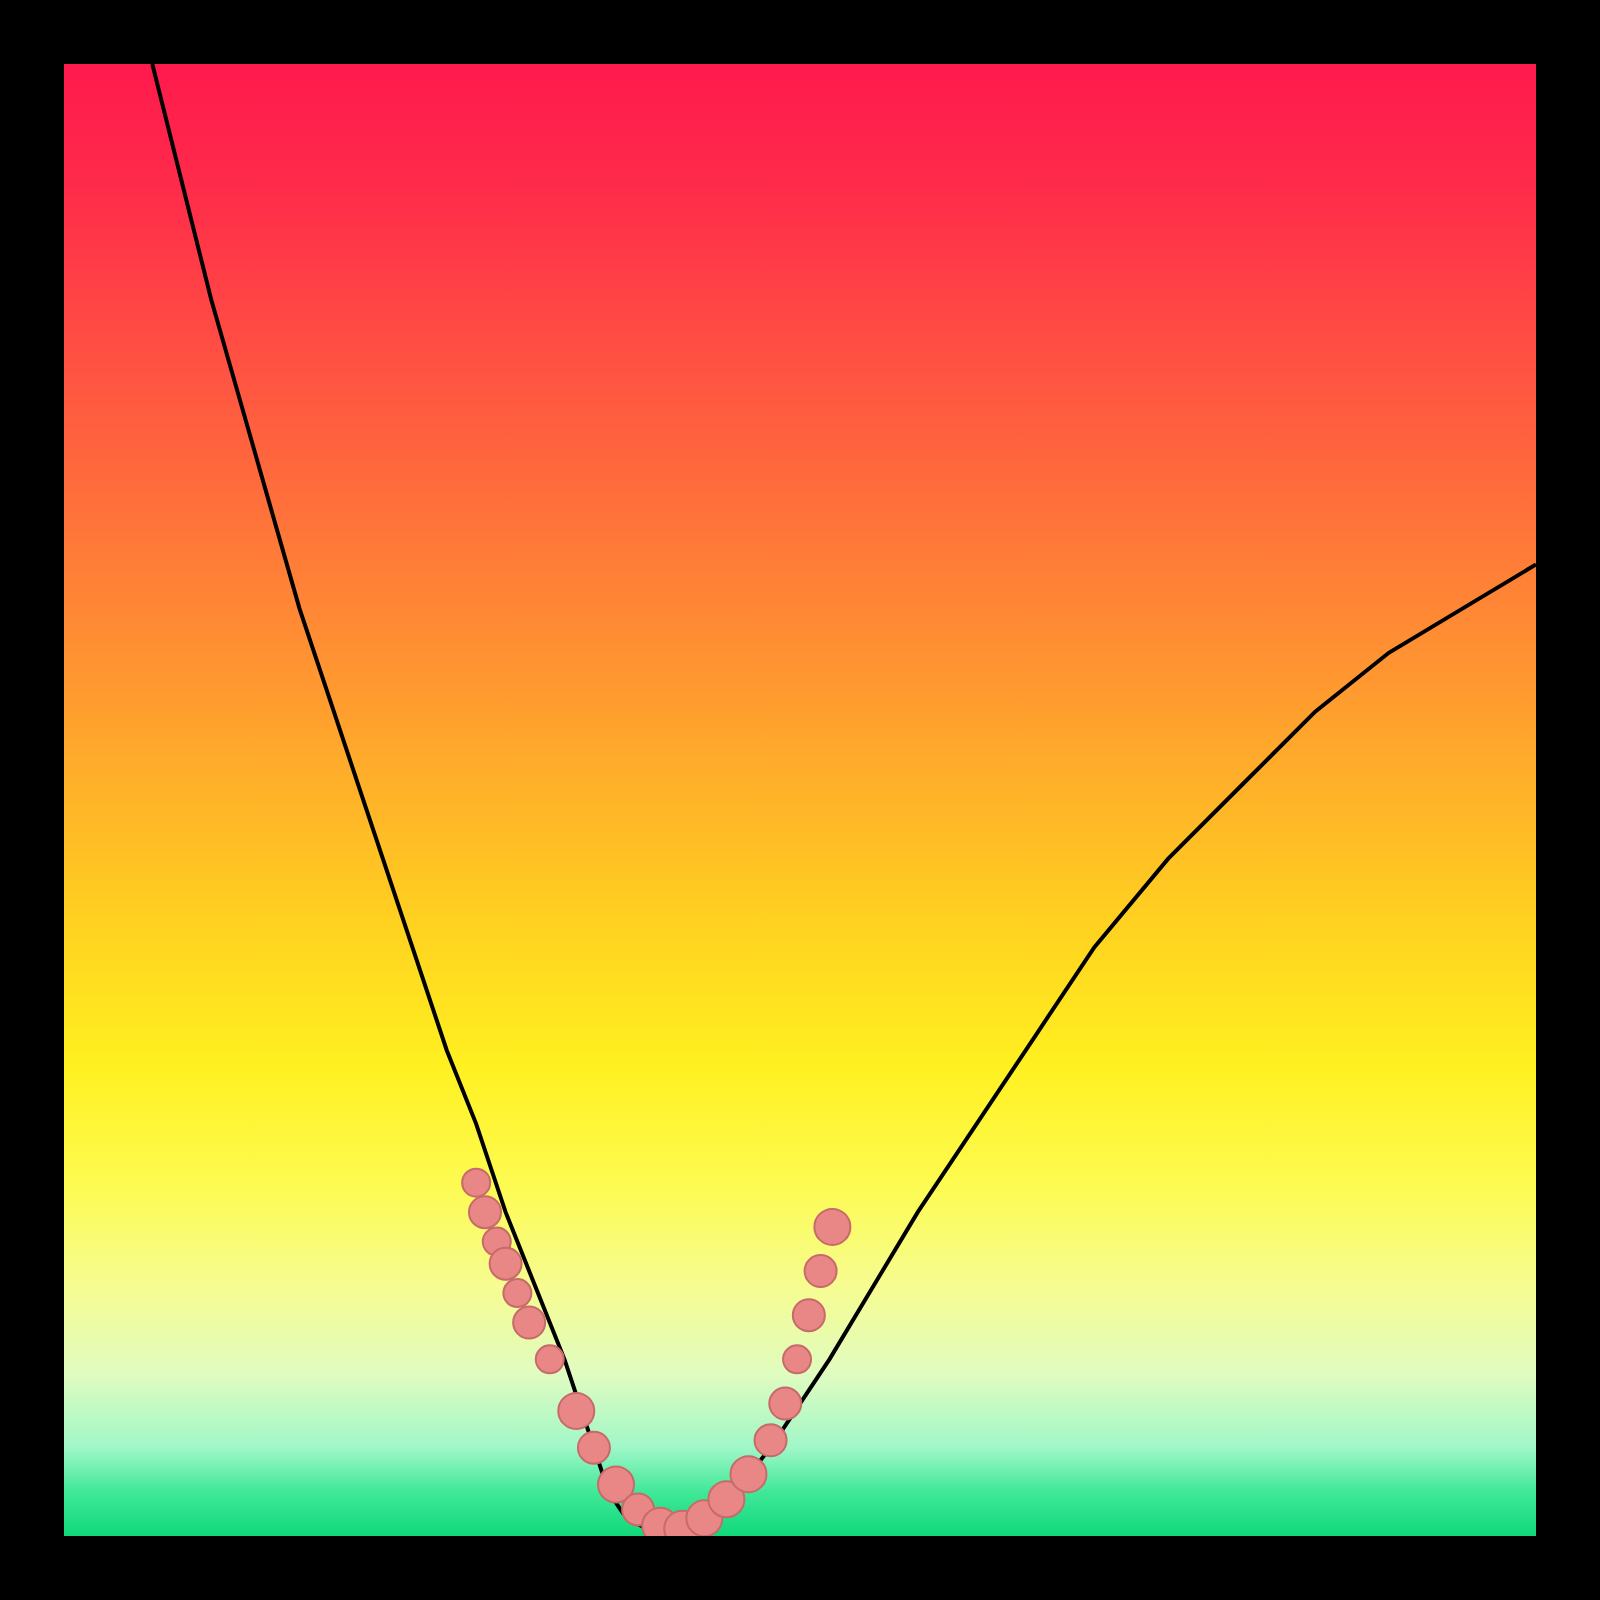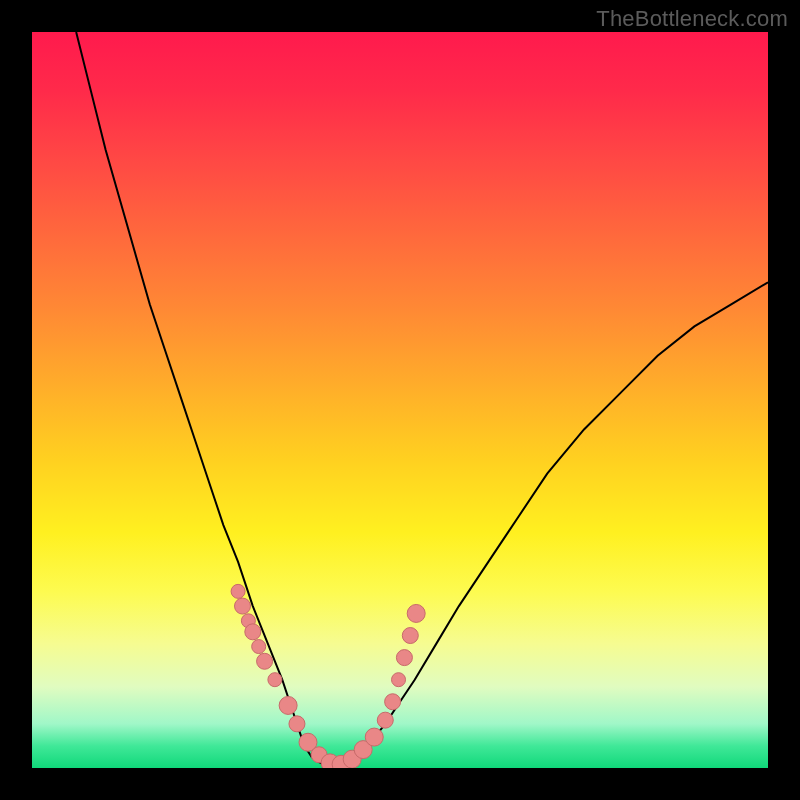--- a/index.html
+++ b/index.html
@@ -59,21 +59,20 @@
   .dot {
     fill: #e98787;
     stroke: #c76a6a;
     stroke-width: 1;
   }
 </style>
 </head>
 <body>
 
 <div class="frame">
-  <div class="watermark">TheBottleneck.com</div>
   <div class="plot">
     <svg class="curve" viewBox="0 0 736 736">
       <g id="curve-layer">
           <path d="M 44.16 0.00 L 58.88 58.88 L 73.60 117.76 L 88.32 169.28 L 103.04 220.80 L 117.76 272.32 L 132.48 316.48 L 147.20 360.64 L 161.92 404.80 L 176.64 448.96 L 191.36 493.12 L 206.08 529.92 L 220.80 574.08 L 235.52 610.88 L 250.24 647.68 L 257.60 669.76 L 264.96 691.84 L 272.32 713.92 L 272.32 713.92 L 279.68 724.96 L 287.04 730.11 L 294.40 733.79 L 301.76 735.26 L 309.12 734.53 L 316.48 731.58 L 323.84 727.17 L 331.20 719.81 L 338.56 710.24 L 338.56 710.24 L 353.28 691.84 L 368.00 669.76 L 382.72 647.68 L 404.80 610.88 L 426.88 574.08 L 456.32 529.92 L 485.76 485.76 L 515.20 441.60 L 552.00 397.44 L 588.80 360.64 L 625.60 323.84 L 662.40 294.40 L 699.20 272.32 L 736.00 250.24 " fill="none" stroke="#000000" stroke-width="2"></path>
         </g>
       <g id="dots-layer">
           <circle cx="206.08" cy="559.36" r="7" class="dot"></circle>
           <circle cx="210.50" cy="574.08" r="8" class="dot"></circle>
           <circle cx="216.38" cy="588.80" r="7" class="dot"></circle>
           <circle cx="220.80" cy="599.84" r="8" class="dot"></circle>

